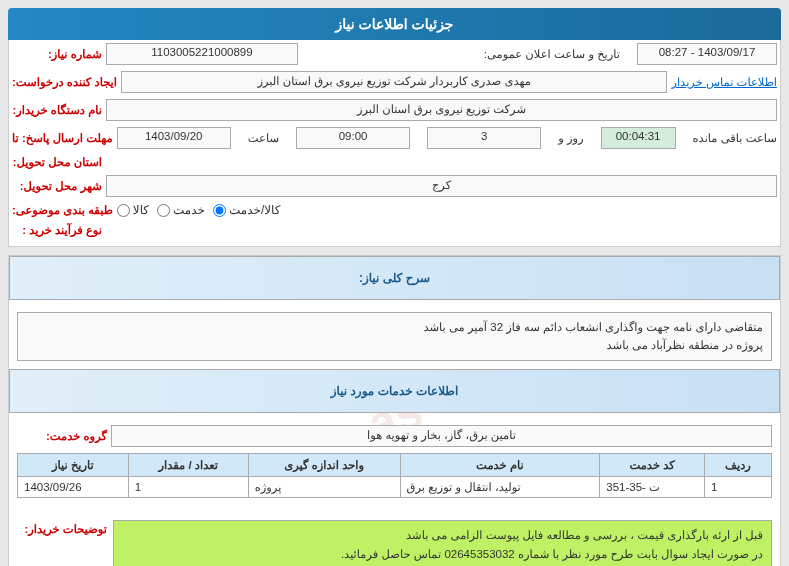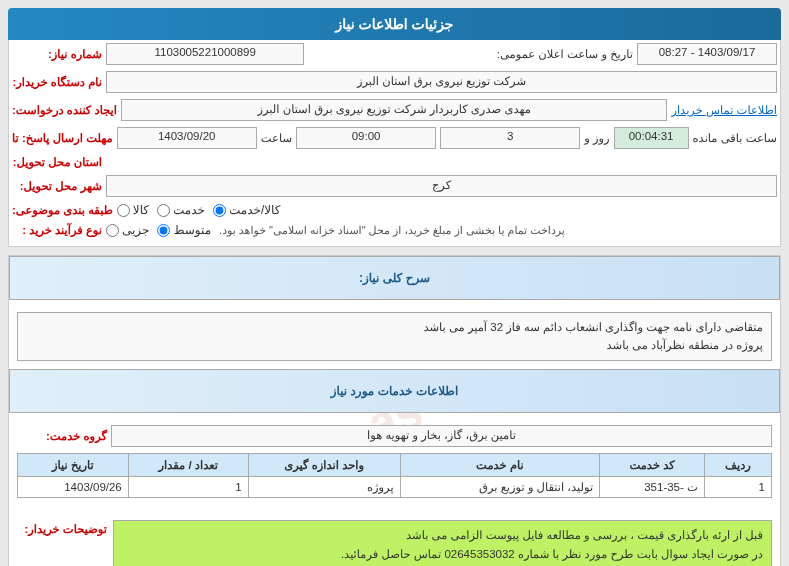--- a/index.html
+++ b/index.html
@@ -54,21 +54,21 @@
       padding: 2px 6px;
       min-height: 22px;
       flex: 1;
       text-align: right;
       font-size: 11.5px;
       direction: rtl;
     }
     .inline-group {
       display: flex;
       align-items: center;
-      gap: 4px;
+      gap: 17px;
       flex: 1;
       flex-direction: row-reverse;
     }
     .radio-group {
       display: flex;
       align-items: center;
       gap: 8px;
       flex: 1;
       flex-direction: row-reverse;
     }
@@ -126,21 +126,21 @@
       background: #d0e8f8;
       border: 1px solid #aaa;
       padding: 4px 8px;
       text-align: center;
       font-weight: bold;
       color: #333;
     }
     .service-table td {
       border: 1px solid #aaa;
       padding: 3px 6px;
-      text-align: right;
+      text-align: left;
       background: white;
     }
     .buyer-notes {
       display: flex;
       align-items: flex-start;
       gap: 6px;
       margin-top: 6px;
       flex-direction: row-reverse;
     }
     .buyer-notes-label {
@@ -202,30 +202,30 @@
       <span class="form-label">شماره نیاز:</span>
       <div class="form-value" style="max-width:260px; text-align:center;">1103005221000899</div>
       <span style="flex:1;"></span>
       <div class="inline-group" style="flex:0; ">
         <span class="form-label-inline">تاریخ و ساعت اعلان عمومی:</span>
         <div class="form-value" style="min-width:140px; text-align:center;">1403/09/17 - 08:27</div>
       </div>
     </div>
 
     <div class="form-row">
-      <span class="form-label">نام دستگاه خریدار:</span>
-      <div class="form-value" style="flex:1; text-align:center;">شرکت توزیع نیروی برق استان البرز</div>
-    </div>
-
-    <div class="form-row">
       <span class="form-label">ایجاد کننده درخواست:</span>
       <div style="display:flex; flex:1; gap:4px; flex-direction:row-reverse; align-items:center;">
         <div class="form-value" style="flex:1; text-align:center;">مهدی صدری کاربردار شرکت توزیع نیروی برق استان البرز</div>
         <span style="color:#0066cc; cursor:pointer; white-space:nowrap; font-size:11.5px; text-decoration:underline;">اطلاعات تماس خریدار</span>
       </div>
+    </div>
+
+    <div class="form-row">
+      <span class="form-label">نام دستگاه خریدار:</span>
+      <div class="form-value" style="flex:1; text-align:center;">شرکت توزیع نیروی برق استان البرز</div>
     </div>
 
     <div class="form-row">
       <span class="form-label">مهلت ارسال پاسخ: تا</span>
       <div class="inline-group" style="flex-direction:row-reverse; flex:1;">
         <div class="form-value" style="min-width:90px; text-align:center;">1403/09/20</div>
         <span class="form-label-inline">ساعت</span>
         <div class="form-value" style="min-width:55px; text-align:center;">09:00</div>
         <div class="form-value" style="min-width:25px; text-align:center;">3</div>
         <span class="form-label-inline">روز و</span>
@@ -256,31 +256,20 @@
         </div>
         <div class="radio-item">
           <input type="radio" name="category" checked="" style="">
           <span>کالا/خدمت</span>
         </div>
       </div>
     </div>
 
     <div class="form-row">
       <span class="form-label">نوع فرآیند خرید :</span>
-      <div class="radio-group">
-        <div class="radio-item">
-          <input type="radio" name="order_type" style="">
-          <span>جزیی</span>
-        </div>
-        <div class="radio-item">
-          <input type="radio" name="order_type" checked="" style="">
-          <span>متوسط</span>
-        </div>
-        <span style="font-size:11px; color:#555;">پرداخت تمام یا بخشی از مبلغ خرید، از محل "اسناد خزانه اسلامی" خواهد بود.</span>
-      </div>
     </div>
   </div>
 
   <div class="info-section watermark">
     <div class="watermark-text">as</div>
     <div class="content-wrapper">
       <div class="section-title">سرح کلی نیاز:</div>
       <div class="info-section-inner">
         <div class="text-area-box">
           <span>متقاضی دارای نامه جهت واگذاری انشعاب دائم سه فاز 32 آمپر می باشد</span><br>

